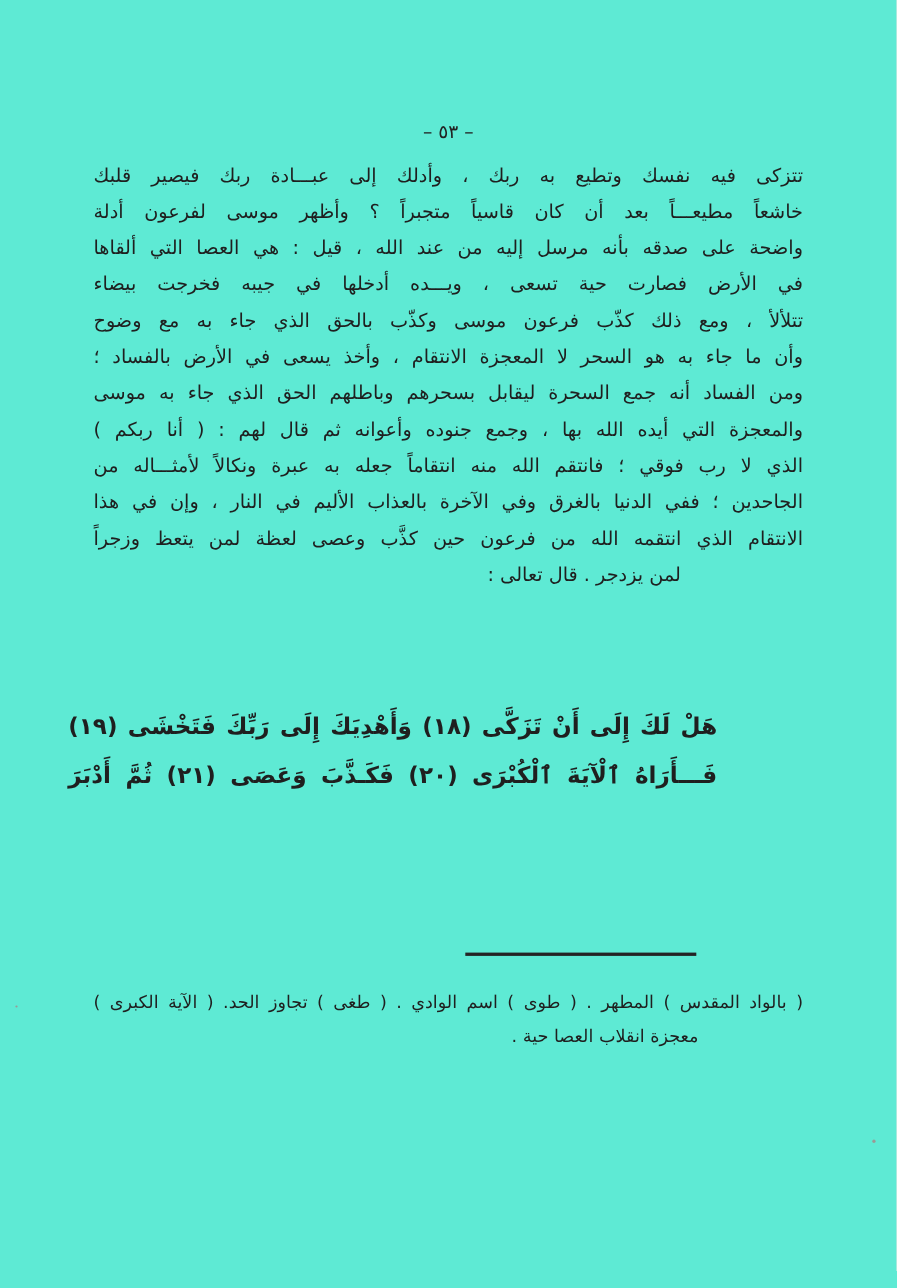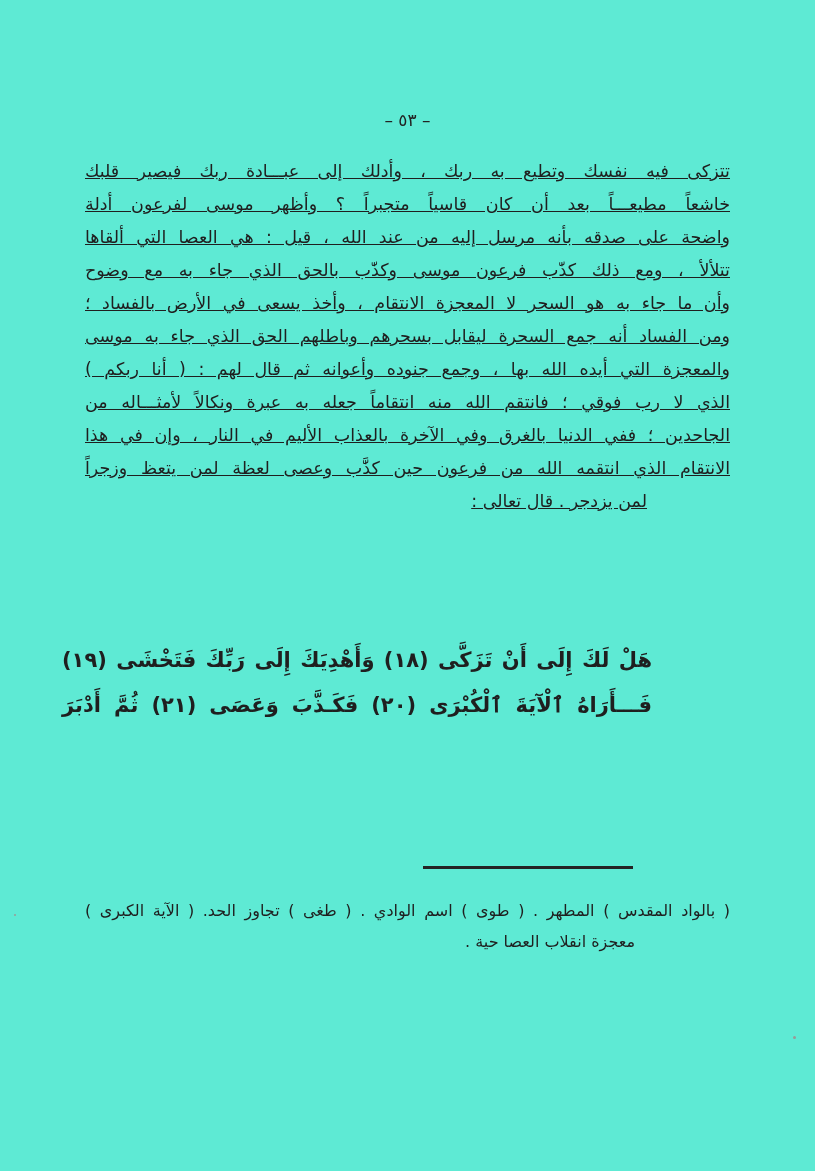--- a/index.html
+++ b/index.html
@@ -12,35 +12,34 @@
     font-family:"DejaVu Sans",sans-serif;
     direction:rtl;
     overflow:hidden;
   }
   .pagenum{
     position:absolute;top:110px;left:0;width:100%;
     text-align:center;font-size:17px;letter-spacing:2px;
     color:#222;
   }
   .prose{
-    position:absolute;top:155px;right:85px;width:645px;
+    position:absolute;top:144px;right:85px;width:645px;
     font-size:17.5px;
-    text-decoration:underline;
   }
   .prose .line{
     height:33px;line-height:33px;
     text-align:justify;text-align-last:justify;
     overflow:hidden;white-space:nowrap;
   }
   .prose .line.indent{
     text-align:right;text-align-last:right;
     padding-left:0;
     padding-right:0;
     width:512px; 
-    margin-right:83px;
+    margin-right:111px;
     text-align:right;text-align-last:right;
     white-space:nowrap;
   }
   .quran{
     position:absolute;top:638px;right:163px;width:590px;
     font-size:21px;font-weight:bold;
   }
   .quran .vline{
     height:45px;line-height:45px;
     text-align:justify;text-align-last:justify;
@@ -71,20 +70,21 @@
 <body>
 
 <div class="page">
 
   <div class="pagenum">– ٥٣ –</div>
 
   <div class="prose">
     <div class="line">تتزكى فيه نفسك وتطيع به ربك ، وأدلك إلى عبـــادة ربك فيصير قلبك</div>
     <div class="line">خاشعاً مطيعـــاً بعد أن كان قاسياً متجبراً ؟ وأظهر موسى لفرعون أدلة</div>
     <div class="line">واضحة على صدقه بأنه مرسل إليه من عند الله ، قيل : هي العصا التي ألقاها</div>
+    <div class="line">في الأرض فصارت حية تسعى ، ويـــده أدخلها في جيبه فخرجت بيضاء</div>
     <div class="line">تتلألأ ، ومع ذلك كذّب فرعون موسى وكذّب بالحق الذي جاء به مع وضوح</div>
     <div class="line">وأن ما جاء به هو السحر لا المعجزة الانتقام ، وأخذ يسعى في الأرض بالفساد ؛</div>
     <div class="line">ومن الفساد أنه جمع السحرة ليقابل بسحرهم وباطلهم الحق الذي جاء به موسى</div>
     <div class="line">والمعجزة التي أيده الله بها ، وجمع جنوده وأعوانه ثم قال لهم : ( أنا ربكم )</div>
     <div class="line">الذي لا رب فوقي ؛ فانتقم الله منه انتقاماً جعله به عبرة ونكالاً لأمثـــاله من</div>
     <div class="line">الجاحدين ؛ ففي الدنيا بالغرق وفي الآخرة بالعذاب الأليم في النار ، وإن في هذا</div>
     <div class="line">الانتقام الذي انتقمه الله من فرعون حين كذَّب وعصى لعظة لمن يتعظ وزجراً</div>
     <div class="line indent">لمن يزدجر . قال تعالى :</div>
   </div>
 

